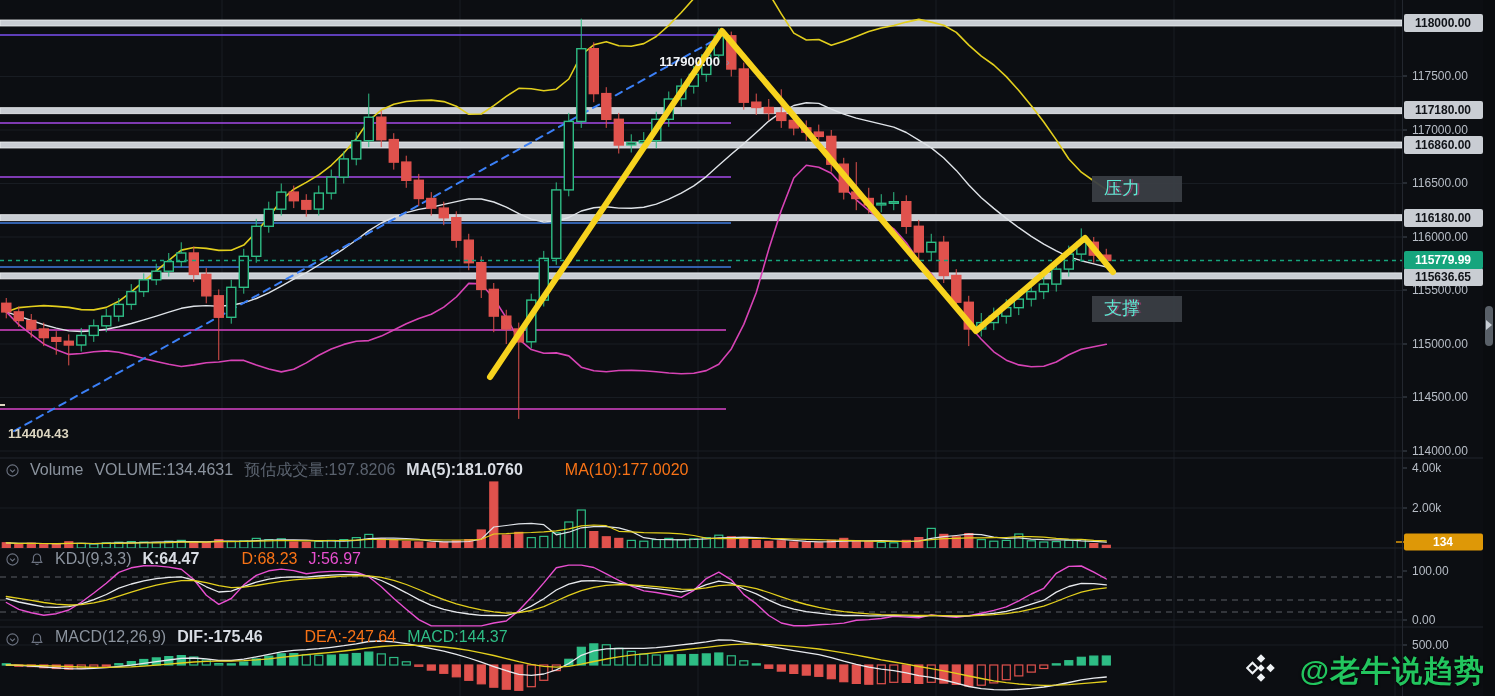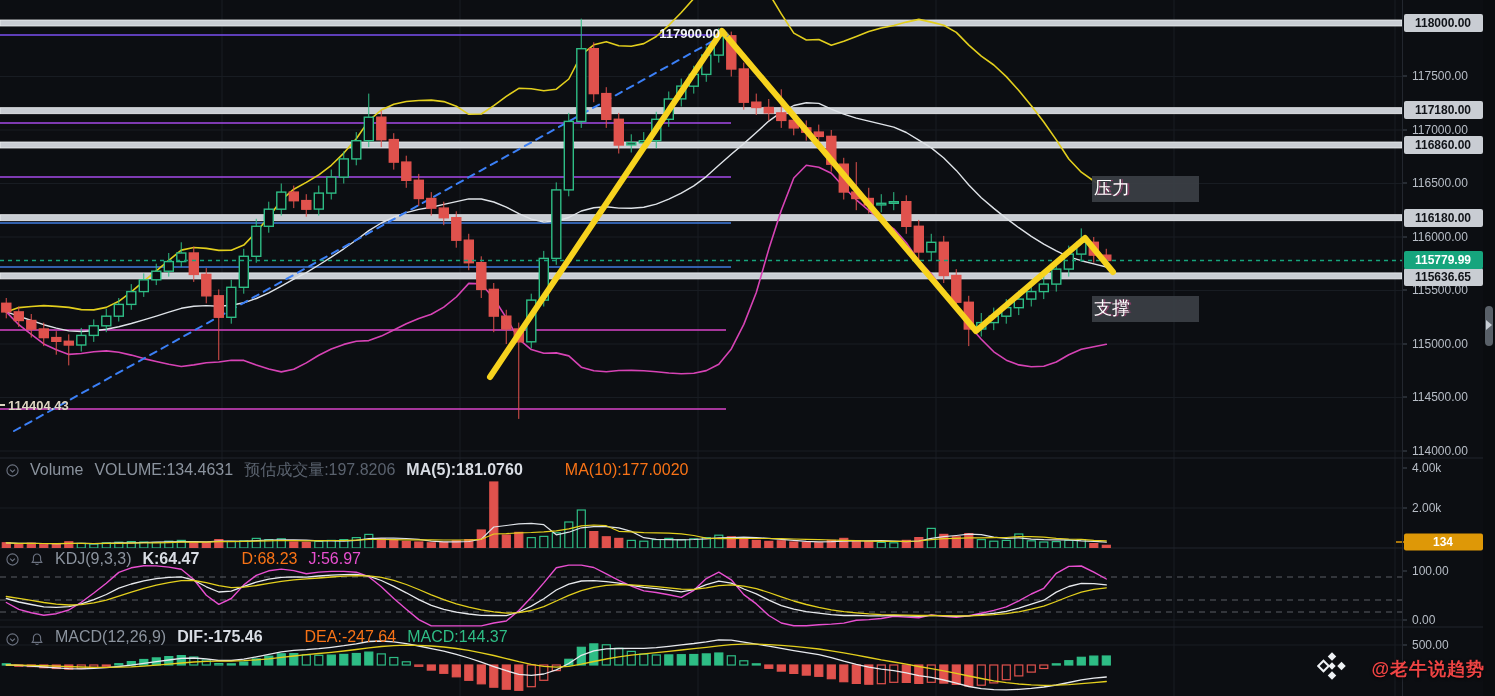--- a/index.html
+++ b/index.html
@@ -7,30 +7,30 @@
        font-family:"Liberation Sans",sans-serif;}
   #chart-svg{position:absolute;left:0;top:0;z-index:1;}
   .ind-row{position:absolute;display:flex;align-items:center;gap:11px;height:16px;
            font-size:16px;white-space:nowrap;z-index:6;color:#8b939e;}
   .ind-row .dim{color:#5a626e;}
   .ind-row .white{color:#d9dde4;font-weight:bold;}
   .ind-row .yellow{color:#f97316;font-weight:normal;padding-left:31px;}
   .ind-row .magenta{color:#e84fd0;text-align:center;}
   .ind-row .teal{color:#2ebd85;}
   .icon-btn{display:inline-flex;align-items:center;justify-content:center;width:14px;height:14px;}
-  .anno-box{position:absolute;width:107px;height:26px;background:rgba(58,62,68,.95);
-            color:#ffffff;font-size:18px;line-height:25px;padding-left:2px;box-sizing:border-box;
+  .anno-box{position:absolute;width:90px;height:26px;background:rgba(58,62,68,.95);
+            color:#5eead4;font-size:18px;line-height:25px;padding-left:12px;box-sizing:border-box;
             text-shadow:2px 0 rgba(225,60,140,.45);z-index:6;}
-  .price-note{position:absolute;font-size:13px;font-weight:bold;z-index:6;}
+  .price-note{position:absolute;font-size:13px;font-weight:bold;z-index:6;margin-top:28px;}
   #swing-high{left:600px;top:26px;width:120px;text-align:right;color:#f2f4f7;}
   #swing-arrow{left:726px;top:28px;color:#8593ad;font-size:11px;font-weight:normal;}
   #left-line-label{left:8px;top:398px;color:#ddd6c1;}
   #left-line-tick{position:absolute;left:0;top:404px;width:5px;height:2px;background:#ddd6c1;z-index:6;}
   #watermark{position:absolute;right:10px;top:651px;display:flex;align-items:center;gap:24px;
-             color:#ef4444;font-size:18px;font-weight:bold;z-index:9;
+             color:#22c55e;font-size:30px;font-weight:bold;z-index:9;
              text-shadow:0 1px 3px rgba(0,0,0,.9);letter-spacing:1px;}
   #axis-border{position:absolute;left:1402px;top:0;width:1px;height:696px;background:#23272f;z-index:4;}
   #scrollbar{position:absolute;left:1483px;top:0;width:12px;height:696px;background:#0a0c0f;z-index:8;}
   #scroll-thumb{position:absolute;left:2px;top:306px;width:8px;height:40px;border-radius:4px;background:#596068;}
   #scroll-arrow{position:absolute;left:3px;top:320px;width:0;height:0;
                 border-top:5px solid transparent;border-bottom:5px solid transparent;
                 border-left:6px solid #c6ccd4;}
 </style>
 </head>
 <body>

